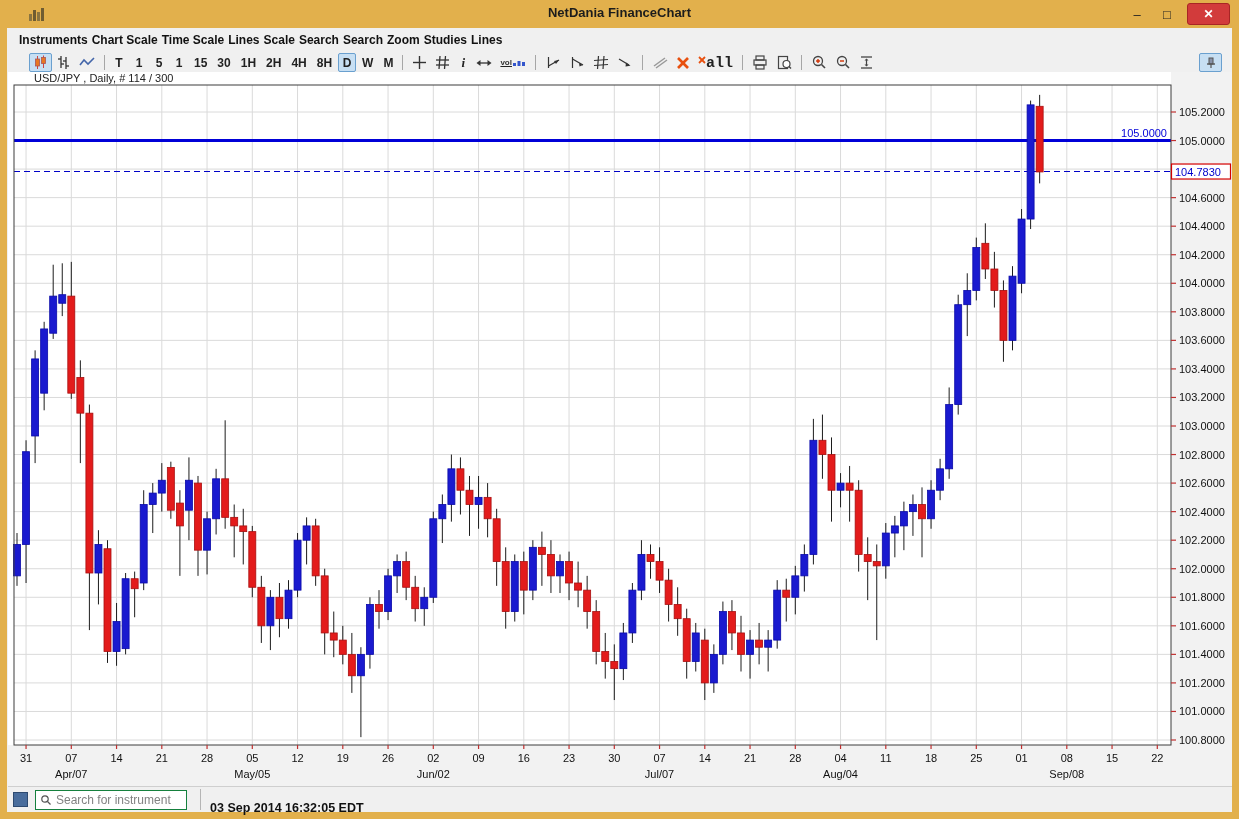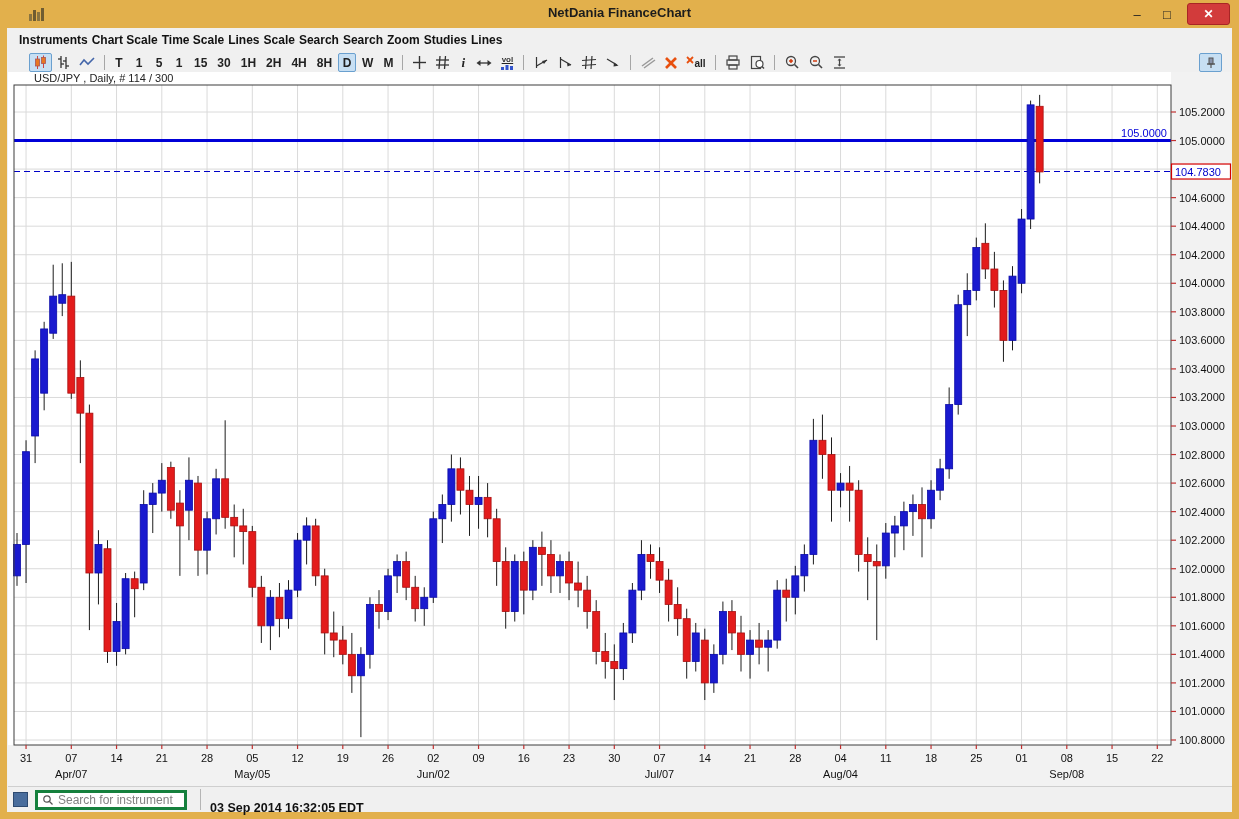--- a/index.html
+++ b/index.html
@@ -22,21 +22,21 @@
         font-size:12px;font-weight:600;color:#222;border:1px solid transparent;border-radius:2px;white-space:nowrap;}
   .tbtn.sel{background:#C7DFF3;border-color:#6AA0CF;}
   .tsep{width:1px;height:15px;background:#A6A6A6;margin:0 5px;flex:0 0 1px;}
   .pin-btn{position:absolute;right:10px;top:1px;}
   
   .chartpanel{position:absolute;left:1px;top:44px;width:1222px;height:714px;background:#fff;}
   .instr-label{position:absolute;left:26px;top:0px;font-size:11px;color:#222;z-index:5;}
   
   .statusbar{position:absolute;left:1px;top:758px;width:1224px;height:26px;background:#F0F0F0;border-top:1px solid #CFCFCF;}
   .sq-btn{position:absolute;left:5px;top:5px;width:15px;height:15px;background:#4A6D9C;border:1px solid #2E4A70;}
-  .searchbox{position:absolute;left:27px;top:3px;width:152px;height:20px;background:#fff;border:3px solid #15803d;display:flex;align-items:center;padding:0 4px;}
+  .searchbox{position:absolute;left:27px;top:3px;width:152px;height:20px;background:#fff;border:1px solid #15803d;display:flex;align-items:center;padding:0 4px;}
   .searchbox input{border:none;outline:none;width:120px;font-size:12px;color:#444;background:transparent;padding:0 0 0 4px;}
   .searchbox input::placeholder{color:#828282;}
   .sb-sep{position:absolute;left:192px;top:2px;width:1px;height:21px;background:#B5B5B5;}
   .timestamp{position:absolute;left:202px;top:14px;font-size:12.5px;font-weight:bold;color:#111;}
   svg text{font-family:"Liberation Sans",sans-serif;}
 </style>
 </head>
 <body>
 
 <div class="window">
@@ -128,21 +128,21 @@
           <span style="font-family:'Liberation Serif',serif;font-style:italic;font-size:13px;">i</span>
         </div>
       <div class="tbtn">
         <svg width="16" height="12" viewBox="0 0 16 12">
           <line x1="4" y1="6" x2="12" y2="6" stroke="#333" stroke-width="1.3"></line>
           <polygon points="4.5,3 0.5,6 4.5,9" fill="#333"></polygon>
           <polygon points="11.5,3 15.5,6 11.5,9" fill="#333"></polygon>
         </svg>
       </div>
       <div class="tbtn">
-        <div style="display:flex;flex-direction:column;align-items:center;line-height:1;text-decoration:underline;">
+        <div style="display:flex;flex-direction:row;align-items:center;line-height:1;text-decoration:underline;">
           <span style="font-size:8px;font-weight:bold;color:#333;">vol</span>
           <svg width="14" height="6" viewBox="0 0 14 6">
             <rect x="1" y="3" width="3" height="3" fill="#3355CC"></rect>
             <rect x="5.5" y="1" width="3" height="5" fill="#3355CC"></rect>
             <rect x="10" y="2" width="3" height="4" fill="#3355CC"></rect>
           </svg>
         </div>
       </div>
       <div class="tsep"></div>
       <div class="tbtn">
@@ -184,21 +184,21 @@
         <svg width="14" height="14" viewBox="0 0 14 14">
           <line x1="2" y1="2" x2="12" y2="12" stroke="#E8500F" stroke-width="2.6"></line>
           <line x1="12" y1="2" x2="2" y2="12" stroke="#E8500F" stroke-width="2.6"></line>
         </svg>
       </div>
       <div class="tbtn">
         <svg width="8" height="8" viewBox="0 0 8 8" style="margin-top:-6px;">
           <line x1="1" y1="1" x2="7" y2="7" stroke="#E8500F" stroke-width="1.8"></line>
           <line x1="7" y1="1" x2="1" y2="7" stroke="#E8500F" stroke-width="1.8"></line>
         </svg>
-          <span style="font-size:10px;font-weight:bold;margin-top:2px;">all</span>
+          <span style="font-size:15px;font-weight:bold;margin-top:2px;font-family:Liberation Mono, monospace;">all</span>
       </div>
       <div class="tsep"></div>
       <div class="tbtn">
         <svg width="16" height="15" viewBox="0 0 16 15">
           <rect x="4" y="1" width="8" height="4" fill="none" stroke="#444" stroke-width="1.2"></rect>
           <rect x="2" y="5" width="12" height="5" fill="none" stroke="#444" stroke-width="1.2"></rect>
           <rect x="4" y="10" width="8" height="4" fill="none" stroke="#444" stroke-width="1.2"></rect>
         </svg>
       </div>
       <div class="tbtn">

